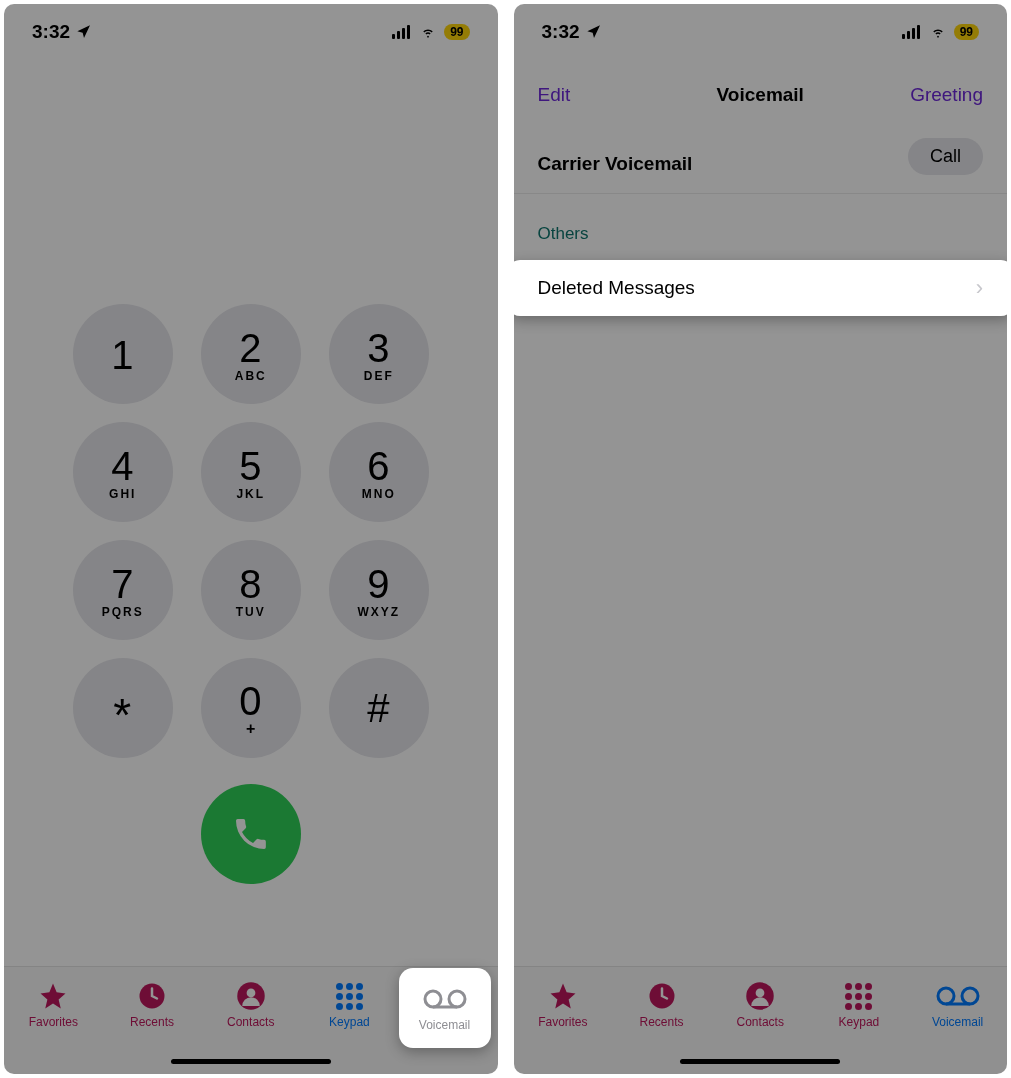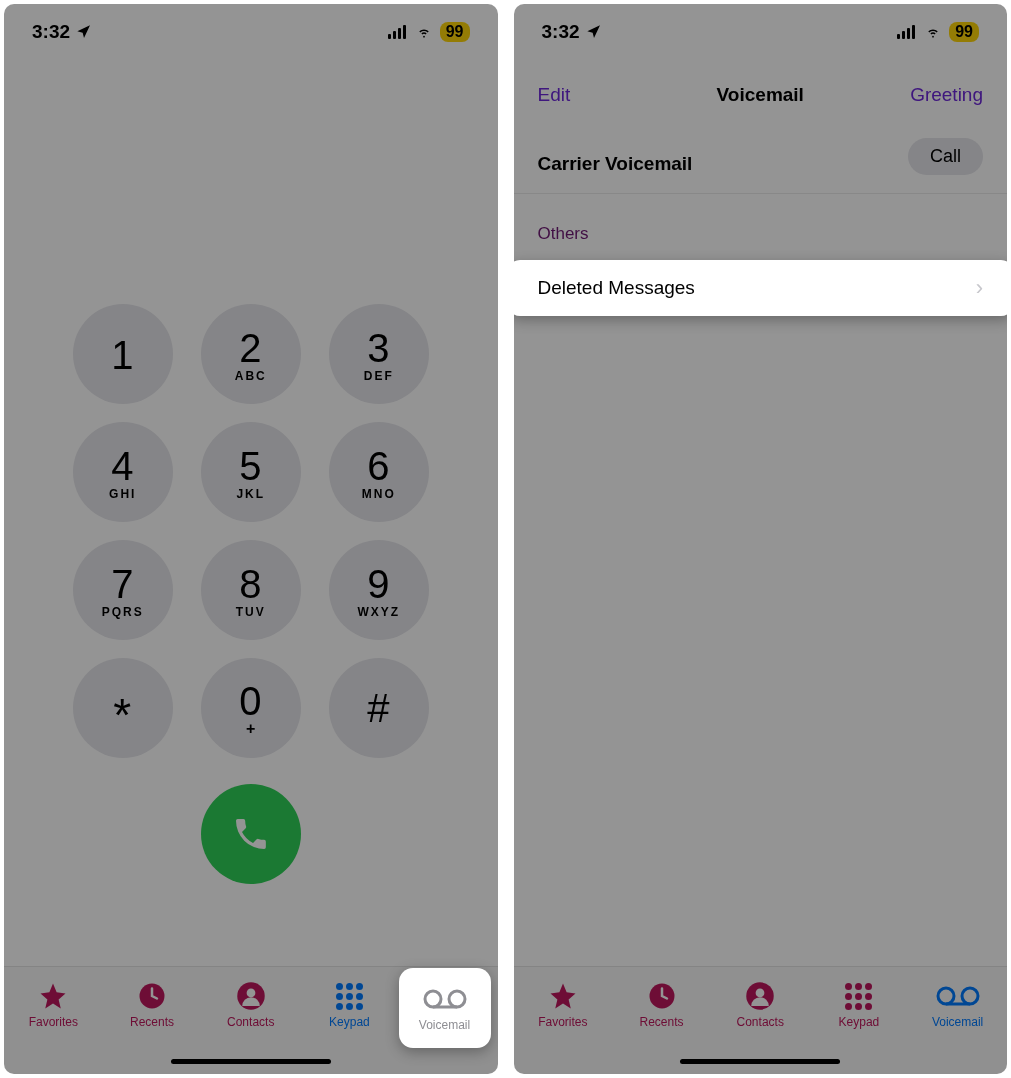--- a/index.html
+++ b/index.html
@@ -37,21 +37,21 @@
     font-size: 19px;
     position: relative;
     z-index: 10;
   }
   .statusbar .left { display: flex; align-items: center; gap: 6px; }
   .statusbar .right { display: flex; align-items: center; gap: 6px; }
   .battery-badge {
     background: #ffd60a;
     border-radius: 8px;
     padding: 1px 6px;
-    font-size: 16px;
+    font-size: 12px;
     font-weight: 600;
   }
   
   .keypad-area {
     position: absolute;
     top: 300px;
     left: 0; right: 0;
     display: flex;
     flex-direction: column;
     align-items: center;
@@ -154,21 +154,21 @@
   }
   .row .label { font-size: 19px; font-weight: 600; }
   .call-pill {
     background: #e5e5ea;
     border-radius: 20px;
     padding: 8px 22px;
     font-size: 18px;
     font-weight: 500;
   }
   .section-header {
-    font-size: 17px; color: #701a75;
+    font-size: 17px; color: #0f766e;
     padding: 30px 24px 10px;
     position: relative;
     z-index: 10;
   }
   
   .highlight-row {
     position: absolute;
     top: 256px;
     left: -6px; right: -6px;
     height: 56px;

